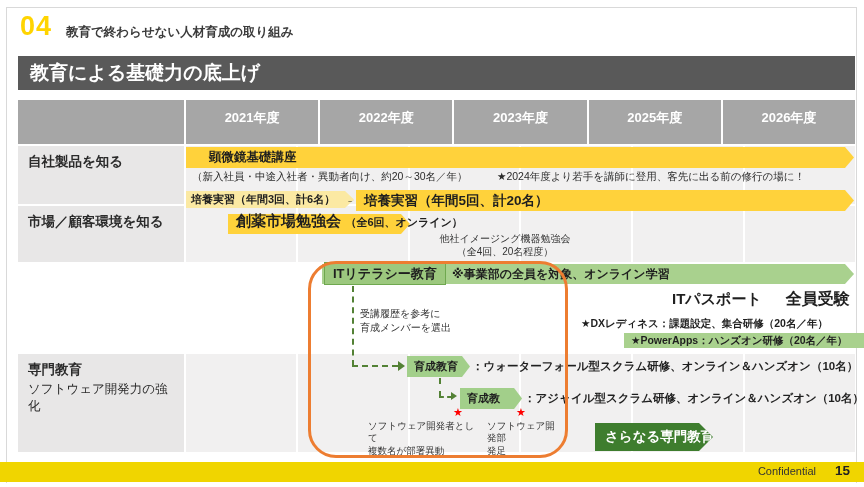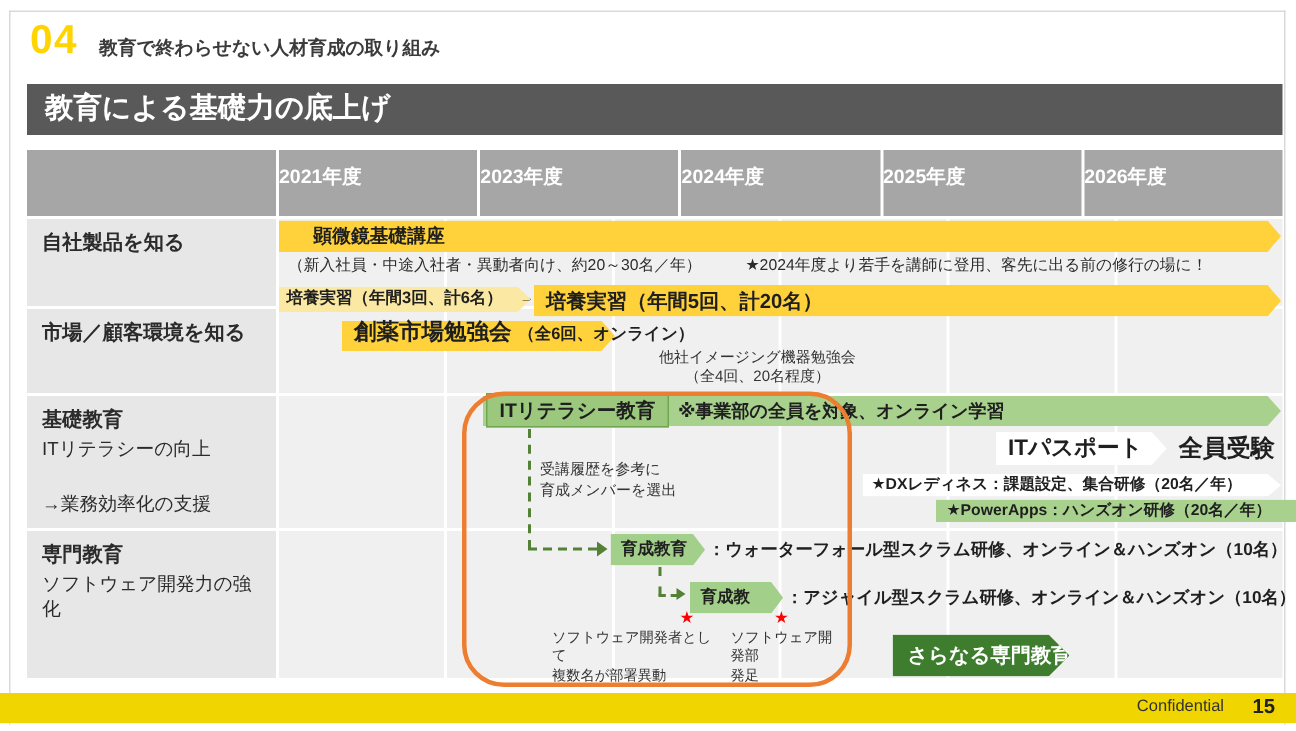--- a/index.html
+++ b/index.html
@@ -11,21 +11,21 @@
   .h-number { position:absolute; left:20px; top:11px; font-size:27px; font-weight:bold; color:#ffd400; letter-spacing:1px; }
   .h-subtitle { position:absolute; left:66px; top:24px; font-size:12.5px; font-weight:600; color:#3b3b3b; }
   .title-bar { position:absolute; left:18px; top:56px; width:837px; height:34px; background:#595959; }
   .title-bar span { display:block; padding-left:12px; line-height:34px; font-size:19px; font-weight:bold; color:#ffffff; }
 
   
   .trow { position:absolute; left:18px; width:837px; display:flex; gap:2px; }
   .lbl-cell { flex:0 0 166px; background:#e8e7e7; padding:7px 10px; }
   .y-cell { flex:1 1 0; background:#f1f0f0; }
   .hdr .lbl-cell, .hdr .y-cell { background:#a6a6a6; }
-  .hdr .y-cell { color:#ffffff; font-weight:bold; font-size:13px; text-align:left; padding-top:9px; }
+  .hdr .y-cell { color:#ffffff; font-weight:bold; font-size:13px; text-align:center; padding-top:9px; }
   .lbl-title { font-size:13.5px; font-weight:bold; color:#2b2b2b; }
   .lbl-line { font-size:12.5px; color:#2b2b2b; margin-top:2px; }
   .lbl-line.gap { margin-top:20px; }
 
   
   .pent { clip-path:polygon(0 0, calc(100% - 9px) 0, 100% 50%, calc(100% - 9px) 100%, 0 100%); }
   .pent-lg { clip-path:polygon(0 0, calc(100% - 14px) 0, 100% 50%, calc(100% - 14px) 100%, 0 100%); }
   .abs { position:absolute; }
   .nowrap { white-space:nowrap; }
 
@@ -89,22 +89,22 @@
 
   <div class="h-number">04</div>
   <div class="h-subtitle">教育で終わらせない人材育成の取り組み</div>
   <div class="title-bar">
     <span>教育による基礎力の底上げ</span>
   </div>
 
   <div class="trow hdr" style="top:100px; height:44px;">
     <div class="lbl-cell"></div>
     <div class="y-cell">2021年度</div>
+    <div class="y-cell">2022年度</div>
     <div class="y-cell">2023年度</div>
-    <div class="y-cell">2024年度</div>
     <div class="y-cell">2025年度</div>
     <div class="y-cell">2026年度</div>
   </div>
 
   <div class="trow" style="top:146px; height:58px;">
     <div class="lbl-cell">
       <div class="lbl-title">自社製品を知る</div>
     </div>
     <div class="y-cell"></div>
       <div class="y-cell"></div>
@@ -119,33 +119,20 @@
       <div class="lbl-title">市場／顧客環境を知る</div>
     </div>
     <div class="y-cell"></div>
       <div class="y-cell"></div>
       <div class="y-cell"></div>
       <div class="y-cell"></div>
       <div class="y-cell"></div>
       <div class="y-cell"></div>
   </div>
 
-  <div class="trow" style="top:264px; height:88px;">
-    <div class="lbl-cell">
-      <div class="lbl-title">基礎教育</div>
-      <div class="lbl-line">ITリテラシーの向上</div>
-      <div class="lbl-line gap">→業務効率化の支援</div>
-    </div>
-    <div class="y-cell"></div>
-      <div class="y-cell"></div>
-      <div class="y-cell"></div>
-      <div class="y-cell"></div>
-      <div class="y-cell"></div>
-      <div class="y-cell"></div>
-  </div>
 
   <div class="trow" style="top:354px; height:98px;">
     <div class="lbl-cell">
       <div class="lbl-title">専門教育</div>
       <div class="lbl-line">ソフトウェア開発力の強化</div>
     </div>
     <div class="y-cell"></div>
       <div class="y-cell"></div>
       <div class="y-cell"></div>
       <div class="y-cell"></div>

